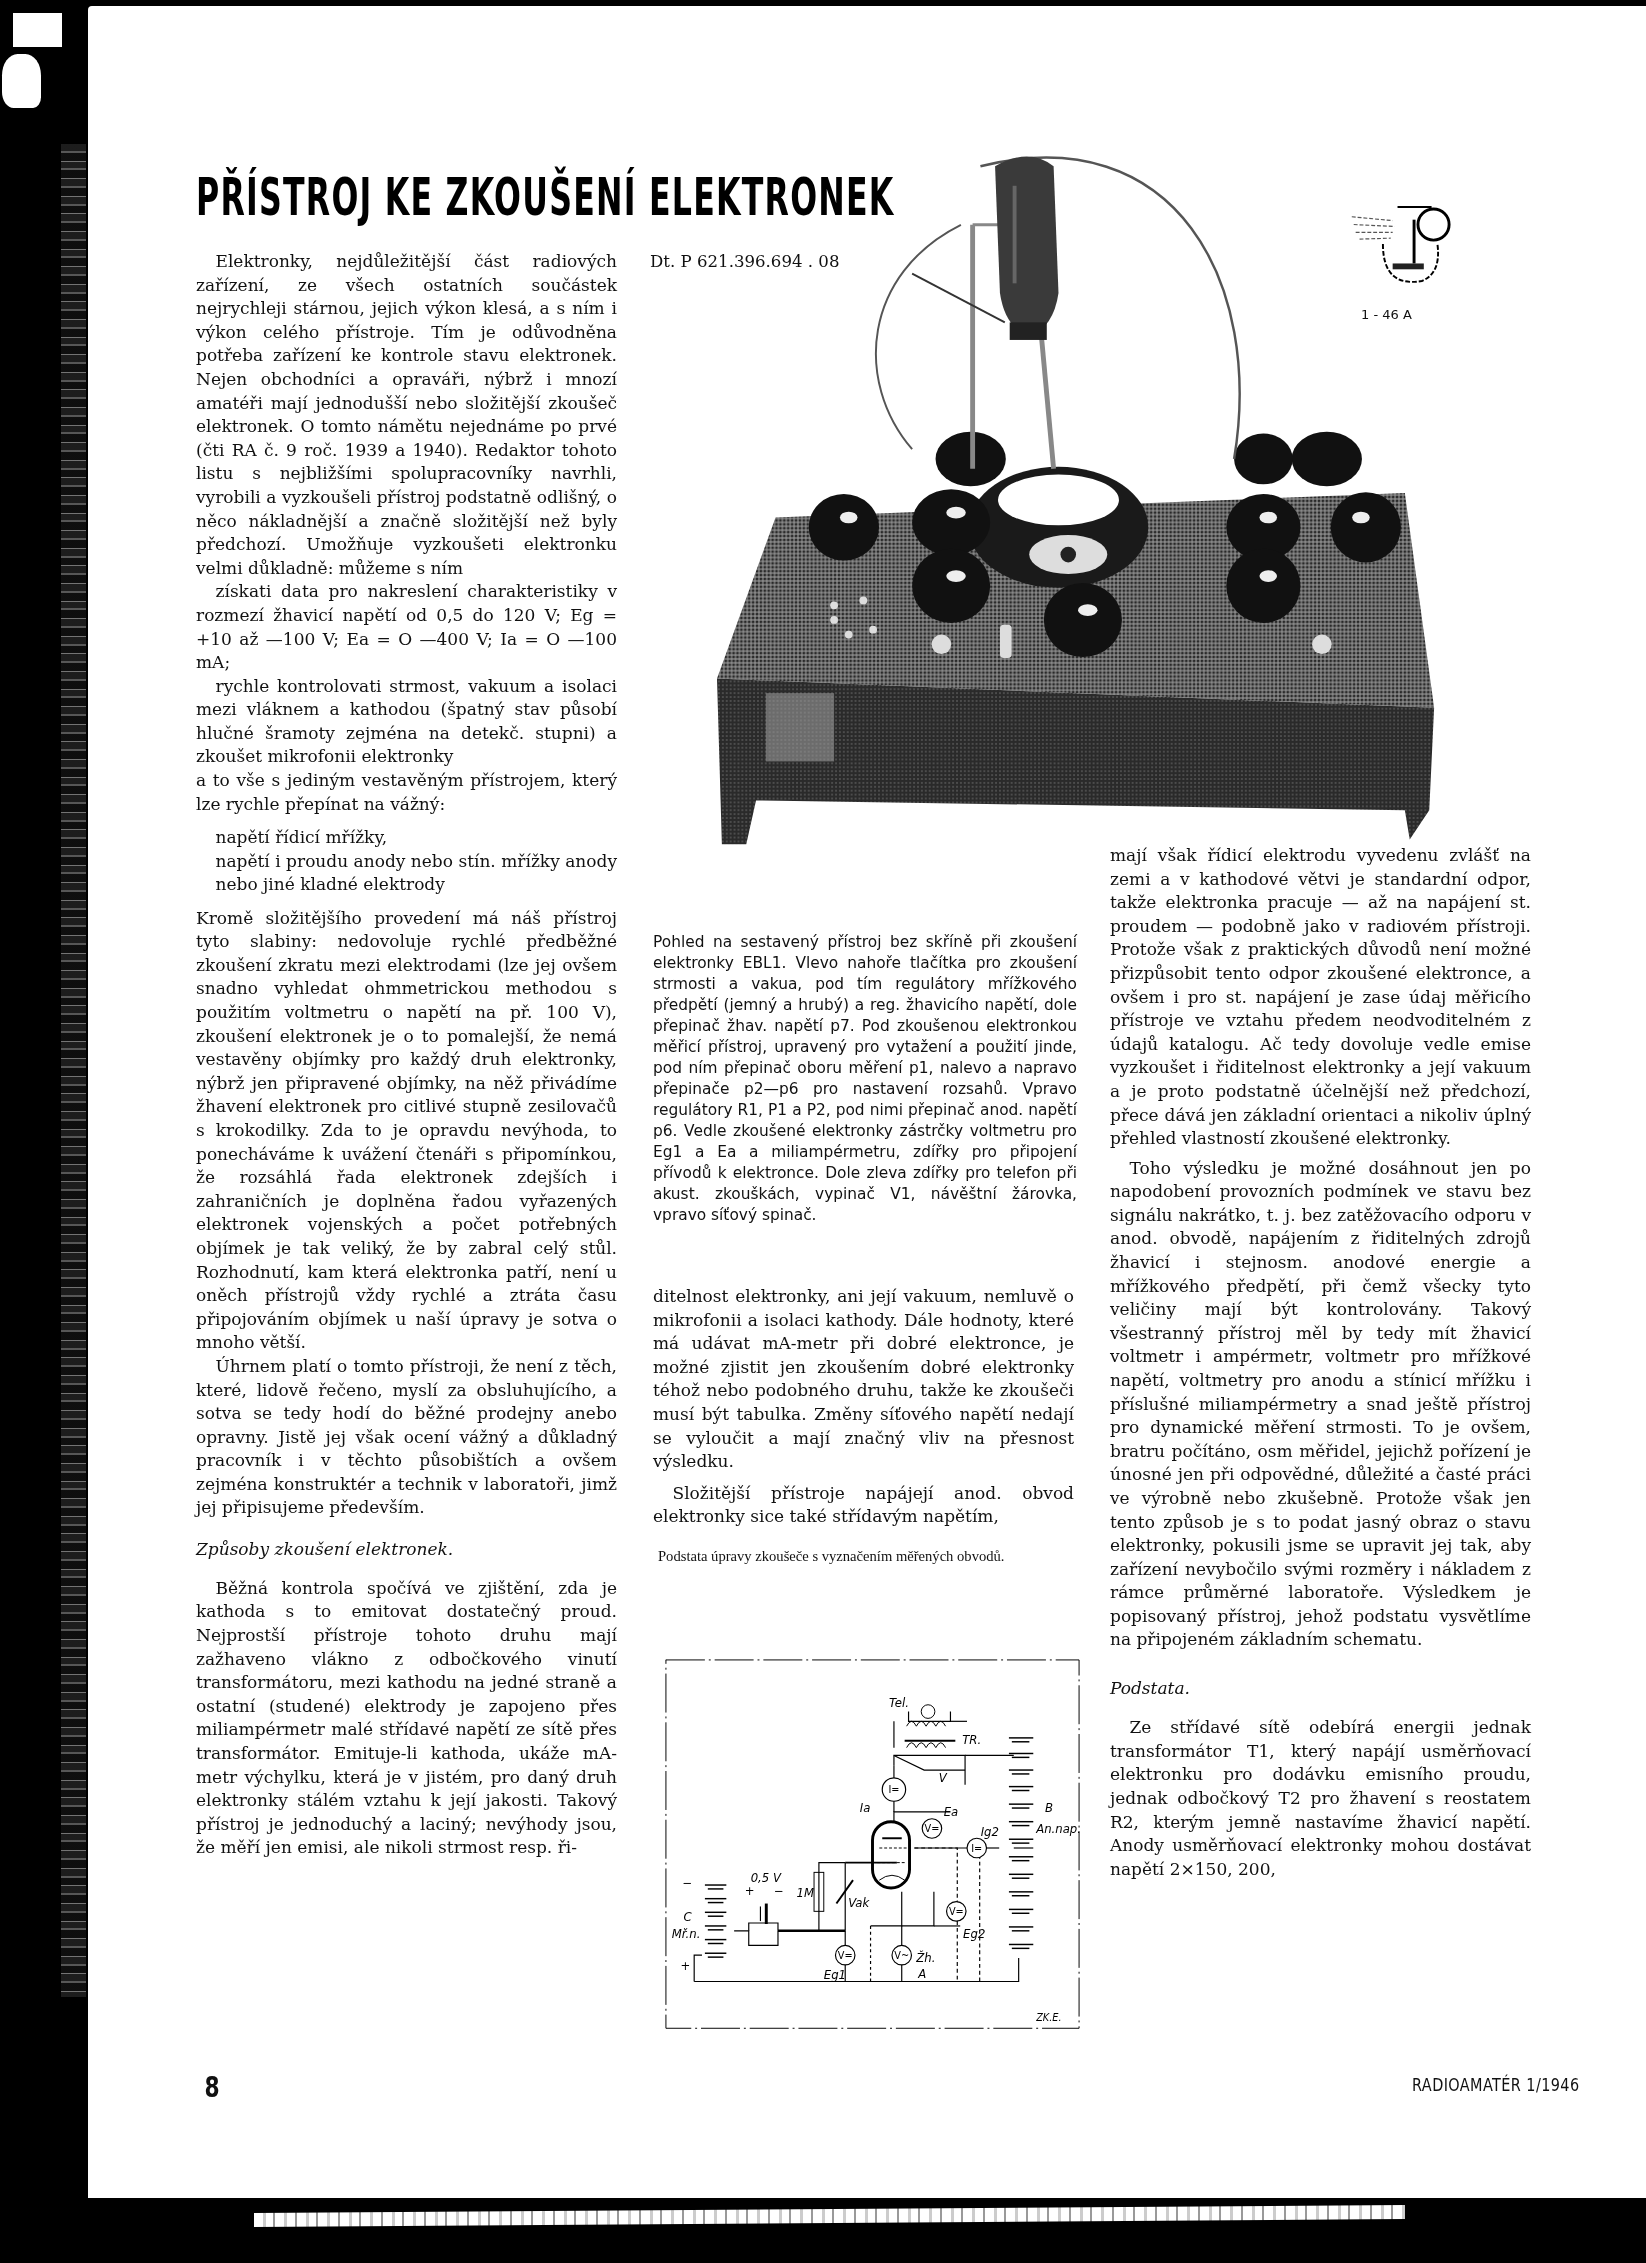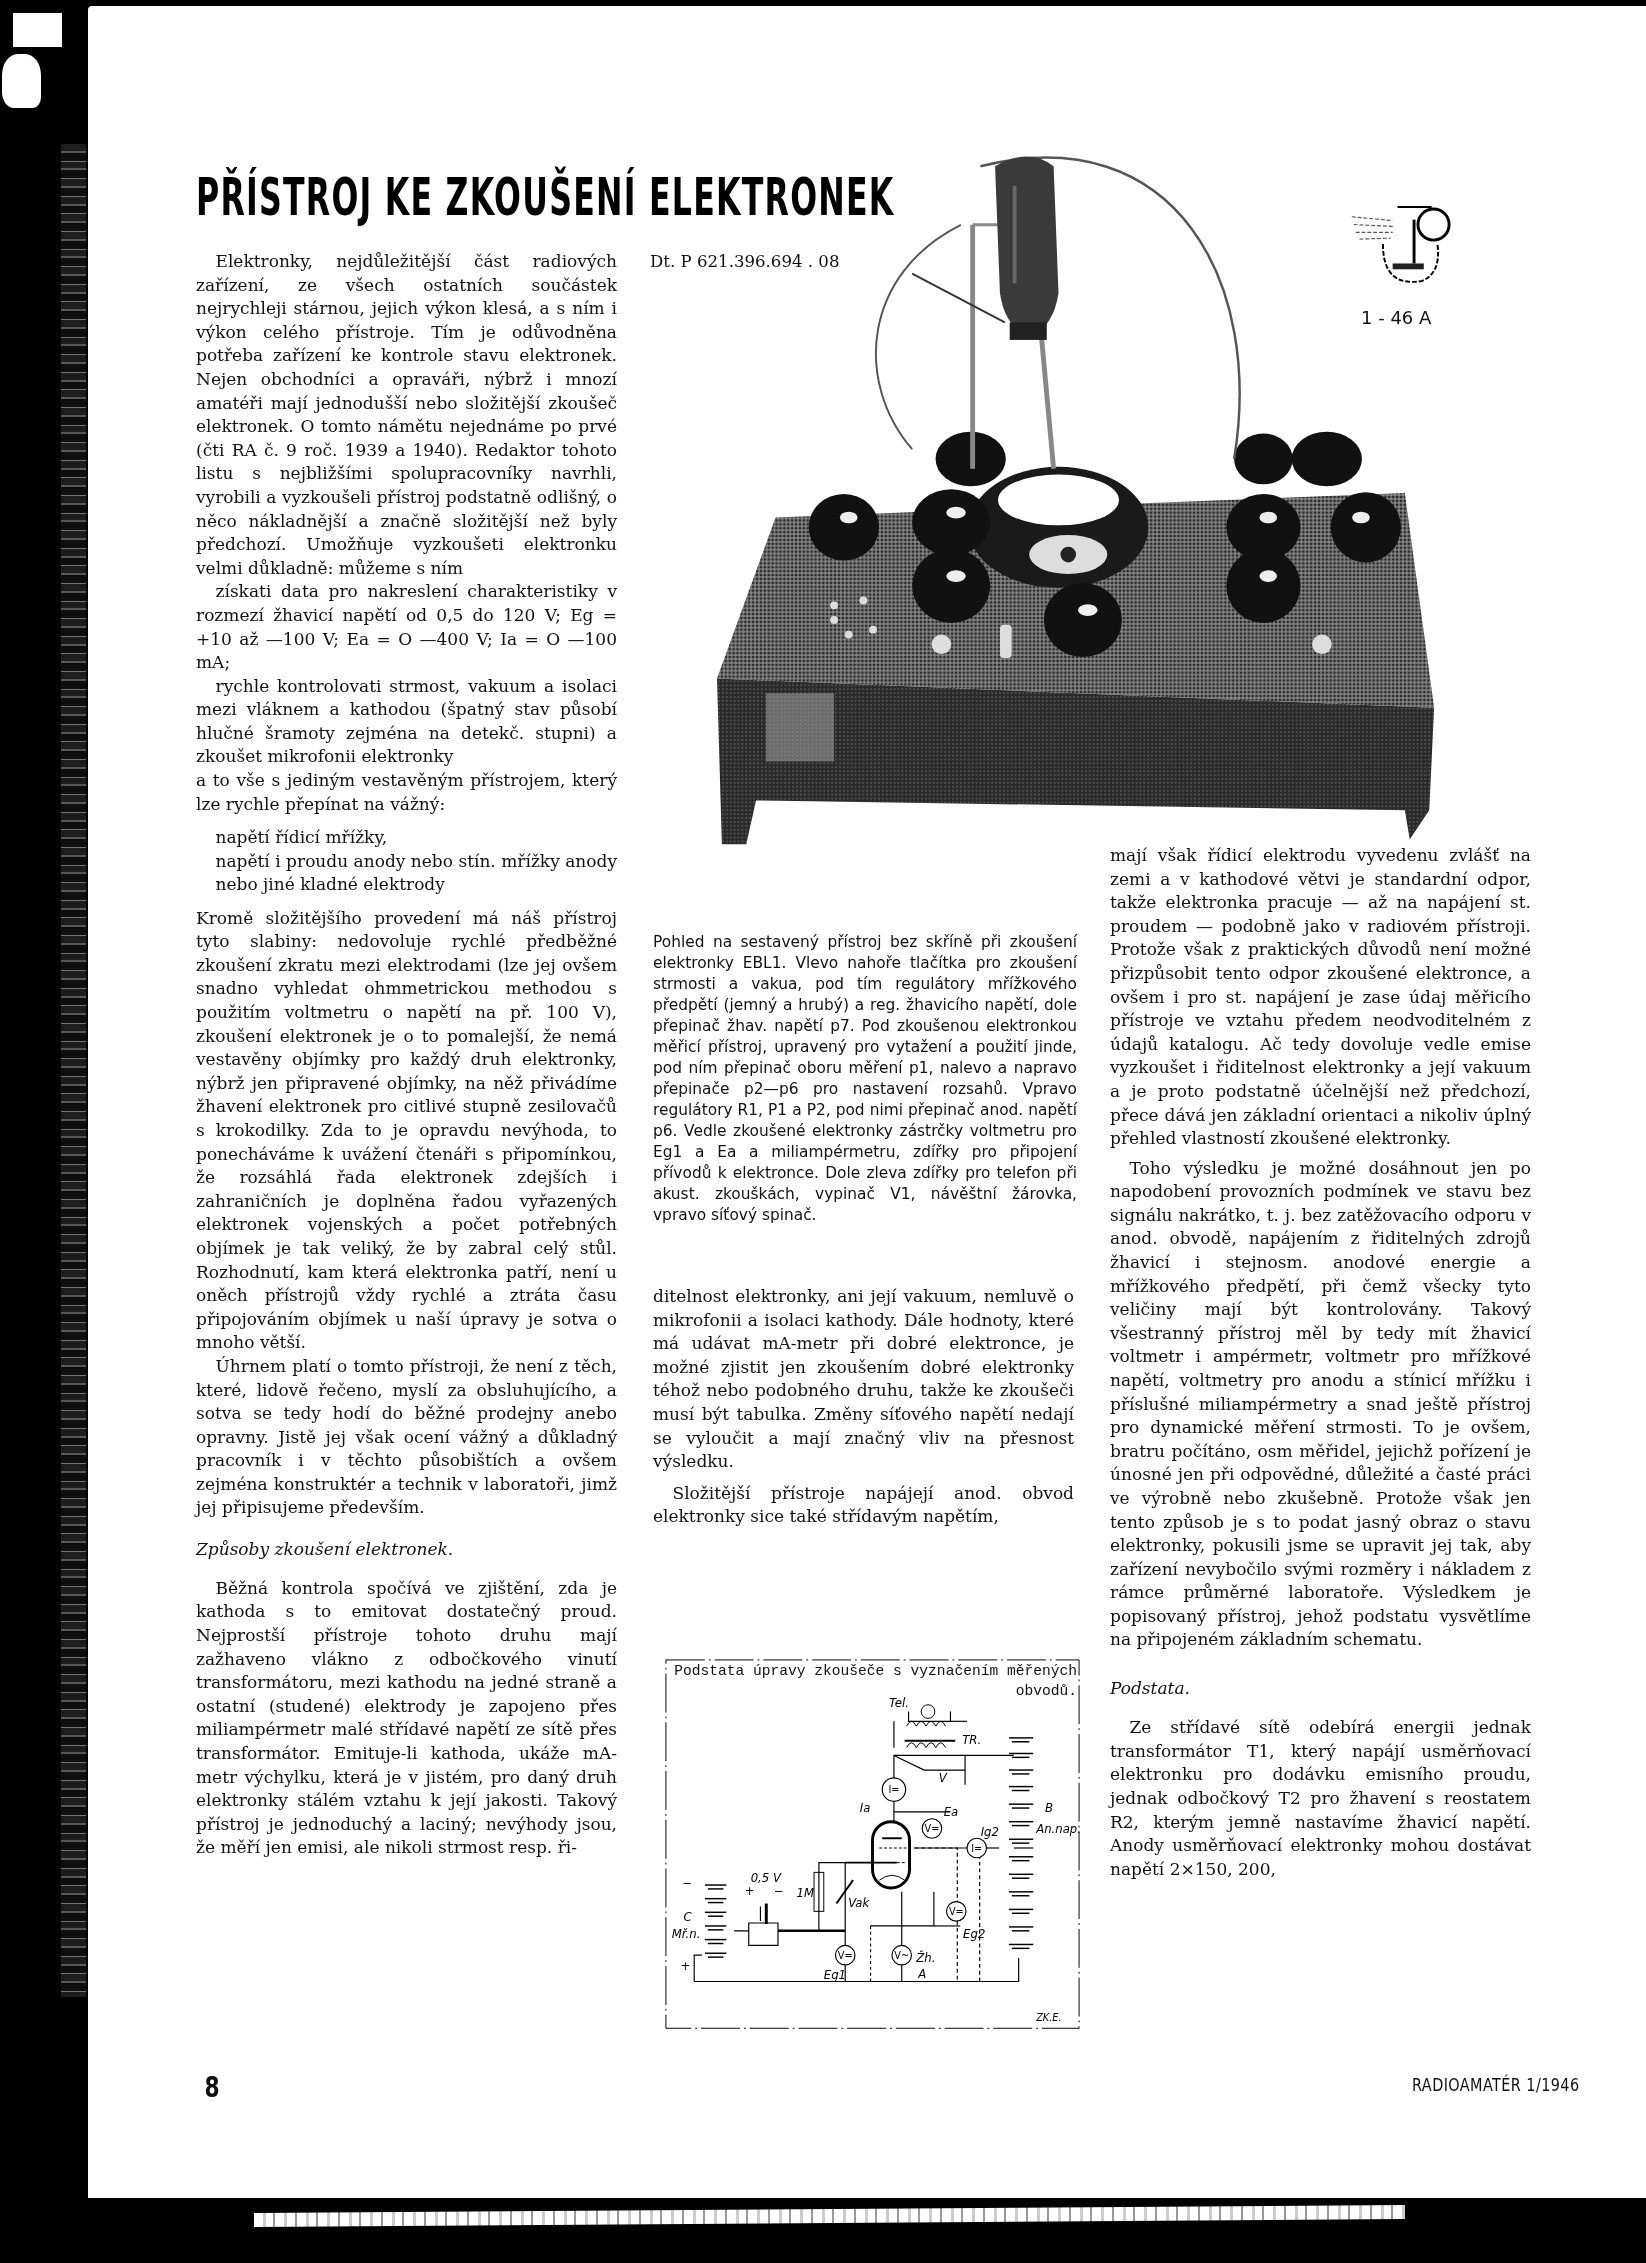--- a/index.html
+++ b/index.html
@@ -49,30 +49,30 @@
   .col .gap { height: 9.8px; }
   .col h3 { margin: 17.6px 0 15.6px 0; font-weight: normal; font-style: italic; font-size: 17px; }
   .col1 { left: 196px; top: 250px; width: 421px; }
   .col2 { left: 653px; top: 1285px; width: 421px; }
   .col3 { left: 1110px; top: 844px; width: 421px; }
   .caption-photo {
     position: absolute; left: 653px; top: 932px; width: 424px;
     font-family: "DejaVu Sans", sans-serif; font-size: 15.4px; line-height: 21px; text-align: justify;
   }
   .caption-schema {
-    position: absolute; left: 658px; top: 1662px; width: 419px; text-align: right;
-    font-family: Liberation Mono, monospace; font-size: 14.6px; line-height: 19.5px;
+    position: absolute; left: 658px; top: 1547px; width: 419px; text-align: left;
+    font-family: Liberation Serif, serif; font-size: 14.6px; line-height: 19.5px;
   }
   .photo {
     position: absolute; left: 717px; top: 137px; width: 722px; height: 722px;
   }
   .logo { position: absolute; left: 1344px; top: 195px; width: 109px; height: 98px; }
   .logo-code {
     position: absolute; left: 1361px; top: 307px;
-    font-family: "DejaVu Sans", sans-serif; font-size: 18px; white-space: nowrap;
+    font-family: "DejaVu Sans", sans-serif; font-size: 13px; white-space: nowrap;
   }
   .schematic { position: absolute; left: 663px; top: 1648px; width: 419px; height: 400px; }
   .page-number {
     position: absolute; left: 202px; top: 2070px;
     font-family: "DejaVu Sans", sans-serif; font-size: 29px; font-weight: bold; transform: scaleX(.75);
   }
   .footer-mag {
     position: absolute; left: 1412px; top: 2075px;
     font-family: "DejaVu Sans", sans-serif; font-size: 17.6px; white-space: nowrap;
     transform: scaleX(.82); transform-origin: left top; letter-spacing: 0.5px;

